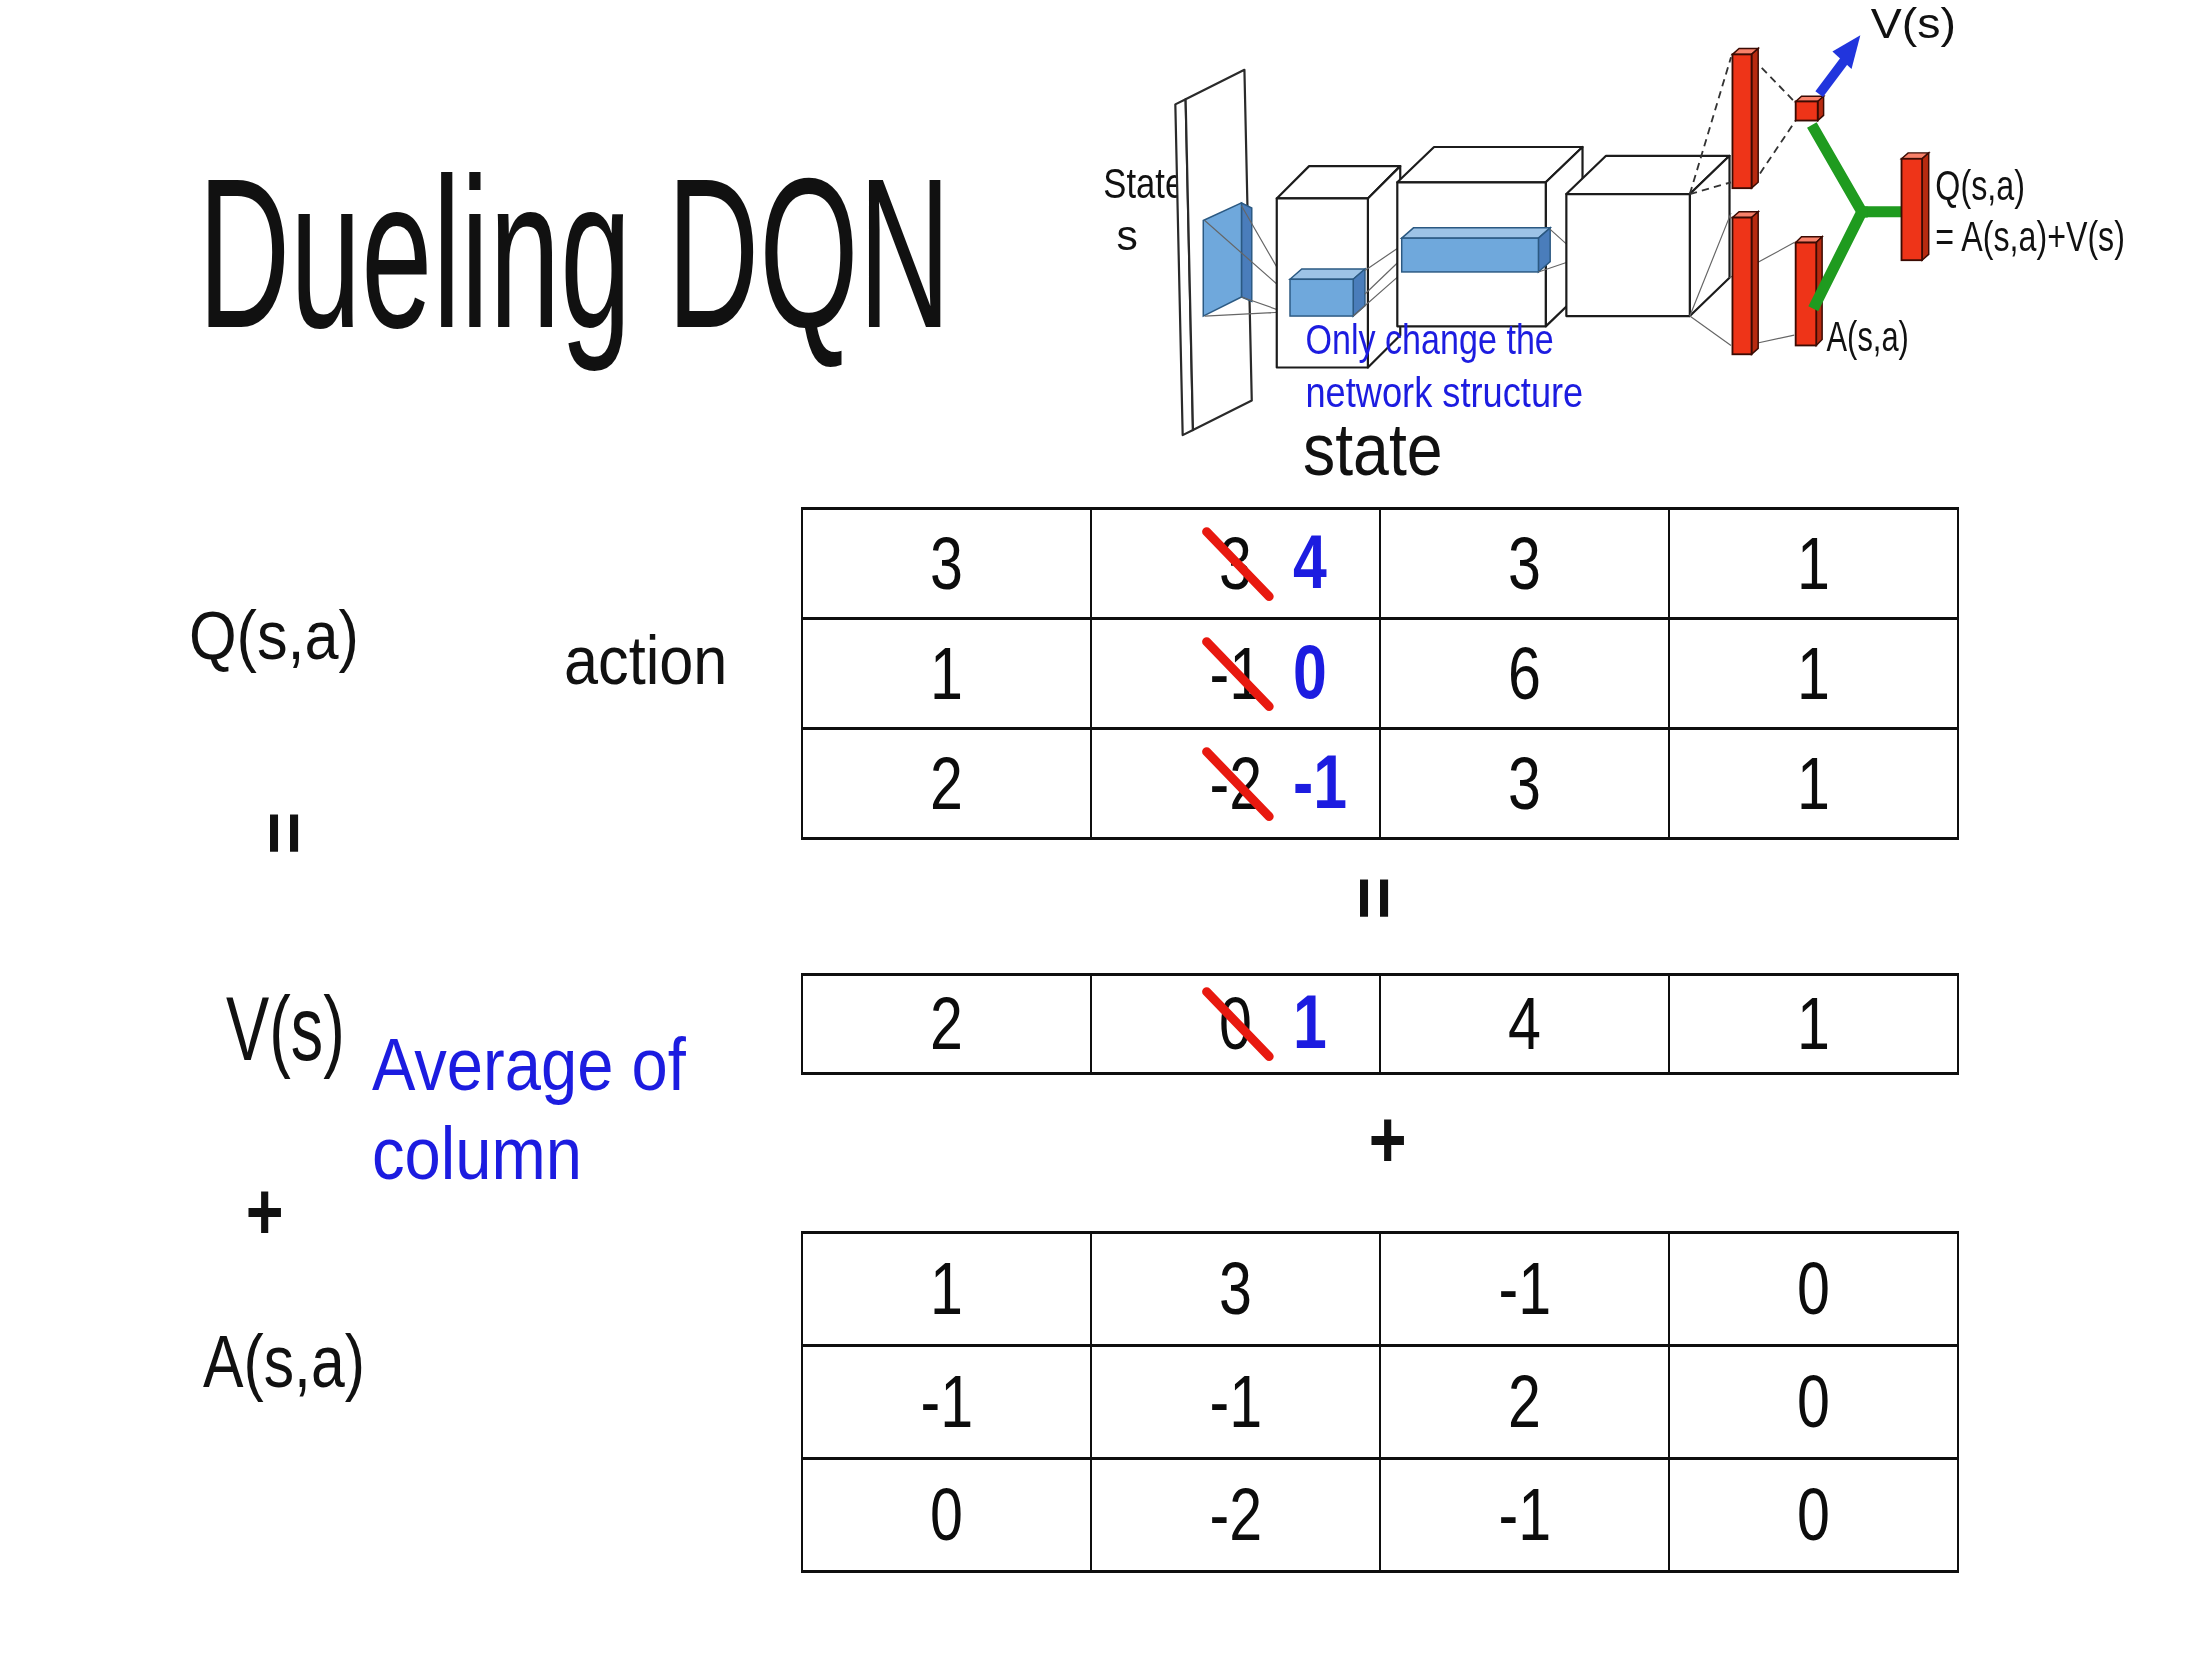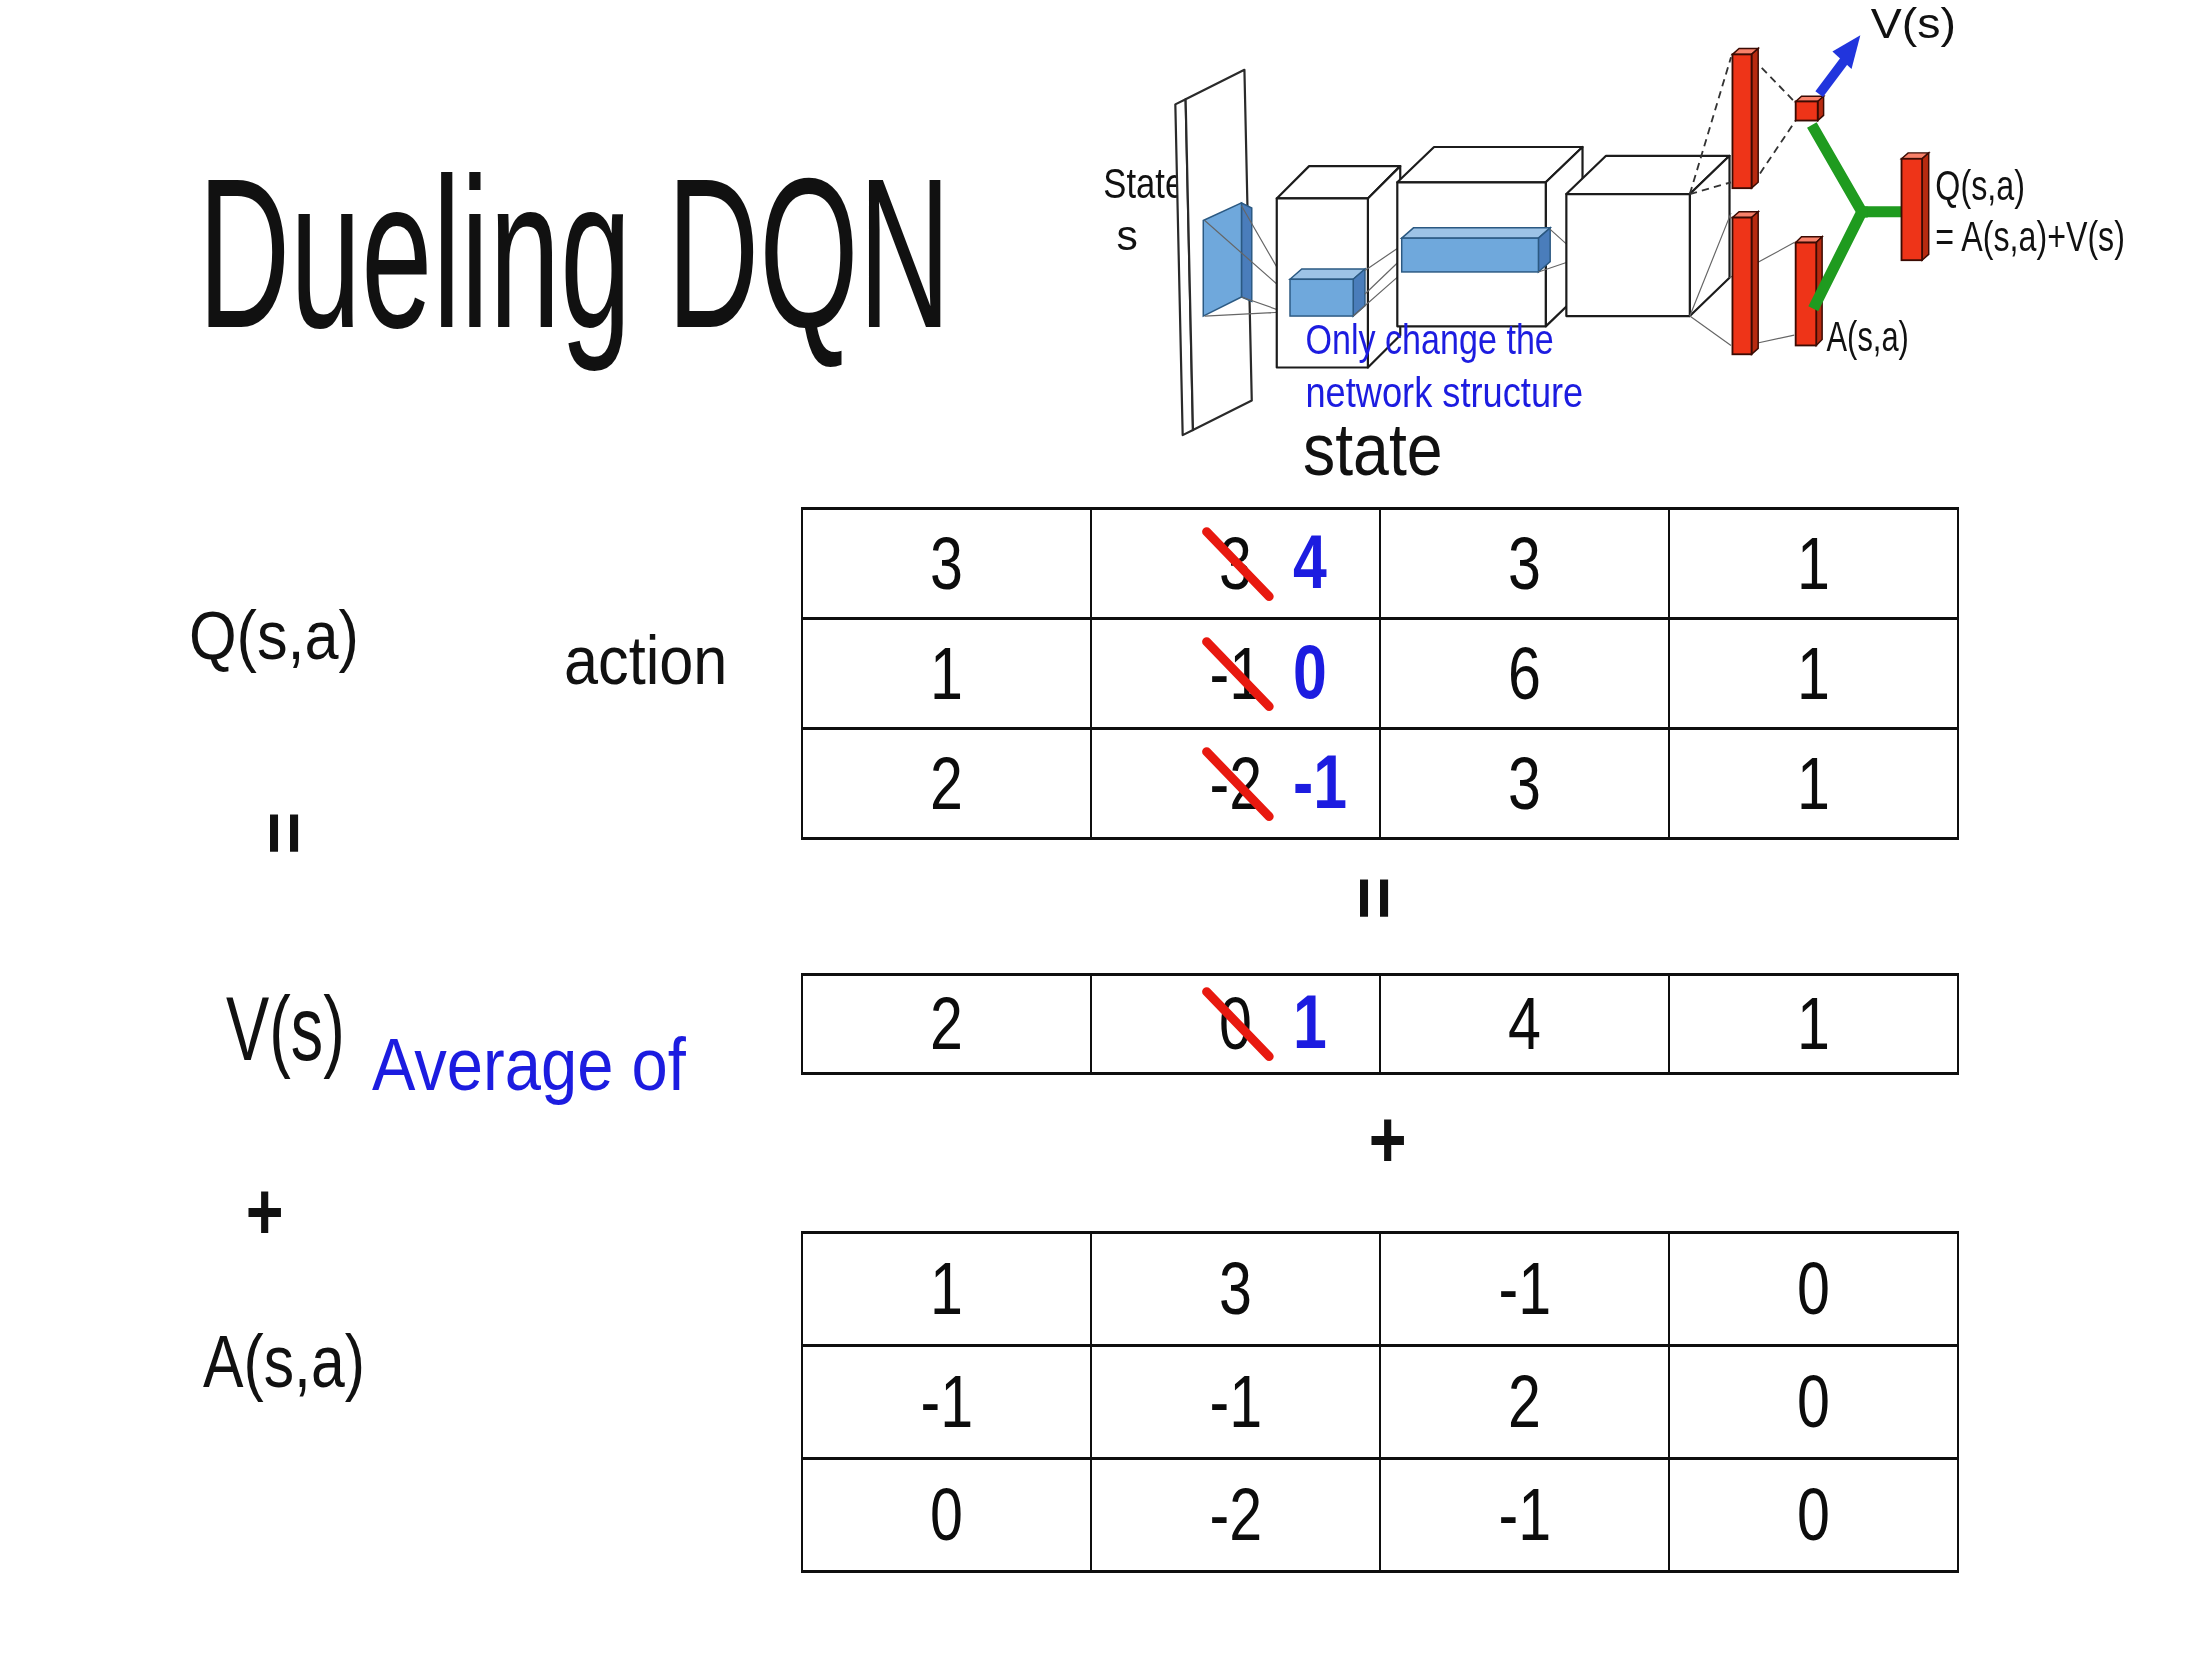--- a/index.html
+++ b/index.html
@@ -199,20 +199,21 @@
   <div class="vequals" style="left:1337px;top:857px;">
     <span>=</span>
   </div>
 
   <div class="abs" style="left:226px;top:984px;">
     <span class="condL" style="font-size:90px;transform:scaleX(.72);">V(s)</span>
   </div>
 
   <div class="abs bluenote" style="left:372px;top:1028px;">
     <div><span class="condL" style="transform:scaleX(.88);">Average of</span></div>
+    <div style="margin-top:14.7px;"><span class="condL" style="transform:scaleX(.88);">column</span></div>
   </div>
 
   <div class="dtable v-table" style="left:801px;top:973px;">
       <div class="trow">
         <div class="tcell">
           <span class="num condC">2</span>
         </div>
         <div class="tcell">
           <span class="num condC">0</span>
           <span class="slash"></span>

